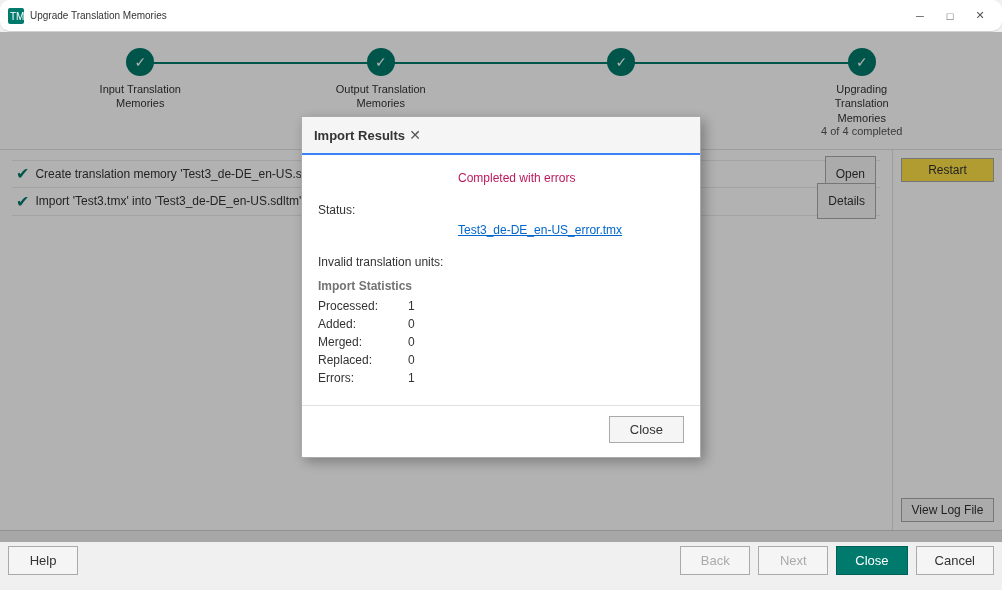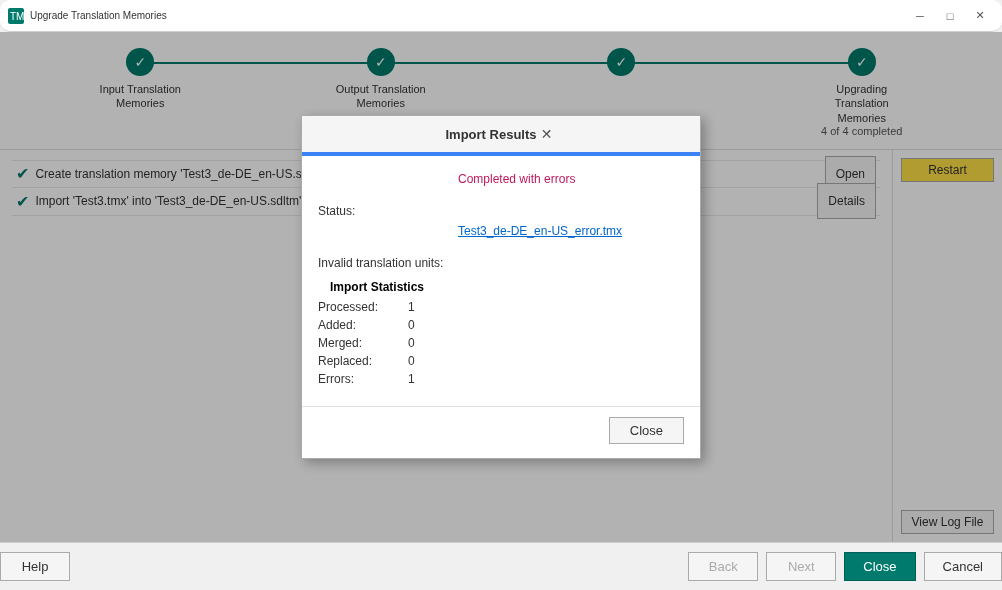--- a/index.html
+++ b/index.html
@@ -204,26 +204,26 @@
       font-size: 12px;
       border: 1px solid #aaa;
       background: #f5f5f5;
       cursor: pointer;
       color: #333;
       text-align: center;
     }
 
     
     .bottom-bar {
-      height: 48px;
+      height: 60px;
       border-top: 1px solid #d0d0d0;
       background: #f0f0f0;
       display: flex;
       align-items: center;
-      padding: 0 0;
+      padding: 0 8px;
       justify-content: space-between;
       flex-shrink: 0;
     }
     .bottom-left { display: flex; gap: 8px; }
     .bottom-right { display: flex; gap: 8px; }
     .btn {
       padding: 6px 18px;
       font-size: 13px;
       border: 1px solid #aaa;
       background: #f5f5f5;
@@ -257,23 +257,23 @@
     .modal {
       background: #fff;
       border: 1px solid #aaa;
       box-shadow: 4px 4px 12px rgba(0,0,0,0.3);
       width: 400px;
       min-height: 240px;
     }
     .modal-header {
       display: flex;
       align-items: center;
-      justify-content: center;
+      justify-content: flex-start;
       padding: 8px 12px;
-      border-bottom: 4px solid #3b82f6;
+      border-bottom: 2px solid #3b82f6;
       background: #f5f5f5;
     }
     .modal-title {
       font-size: 13px;
       font-weight: 600;
       color: #333;
     }
     .modal-close {
       background: none;
       border: none;
@@ -304,22 +304,22 @@
       color: #be185d;
     }
     .modal-link {
       color: #0066cc;
       text-decoration: underline;
       cursor: pointer;
     }
     .modal-section-title {
       font-size: 12px;
       font-weight: 600;
-      color: #000000;
-      margin: 10px 12px 6px;
+      color: #737373;
+      margin: 10px 0 6px;
     }
     .modal-stat-row {
       display: flex;
       font-size: 12px;
       margin-bottom: 4px;
     }
     .modal-stat-label {
       width: 90px;
       color: #333;
     }

